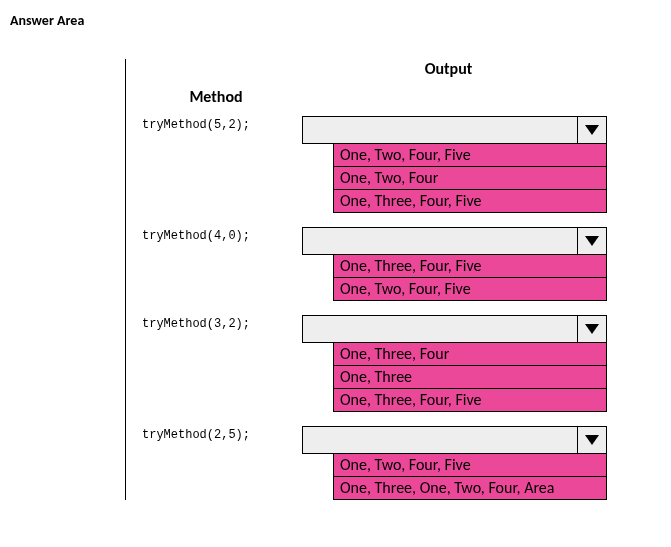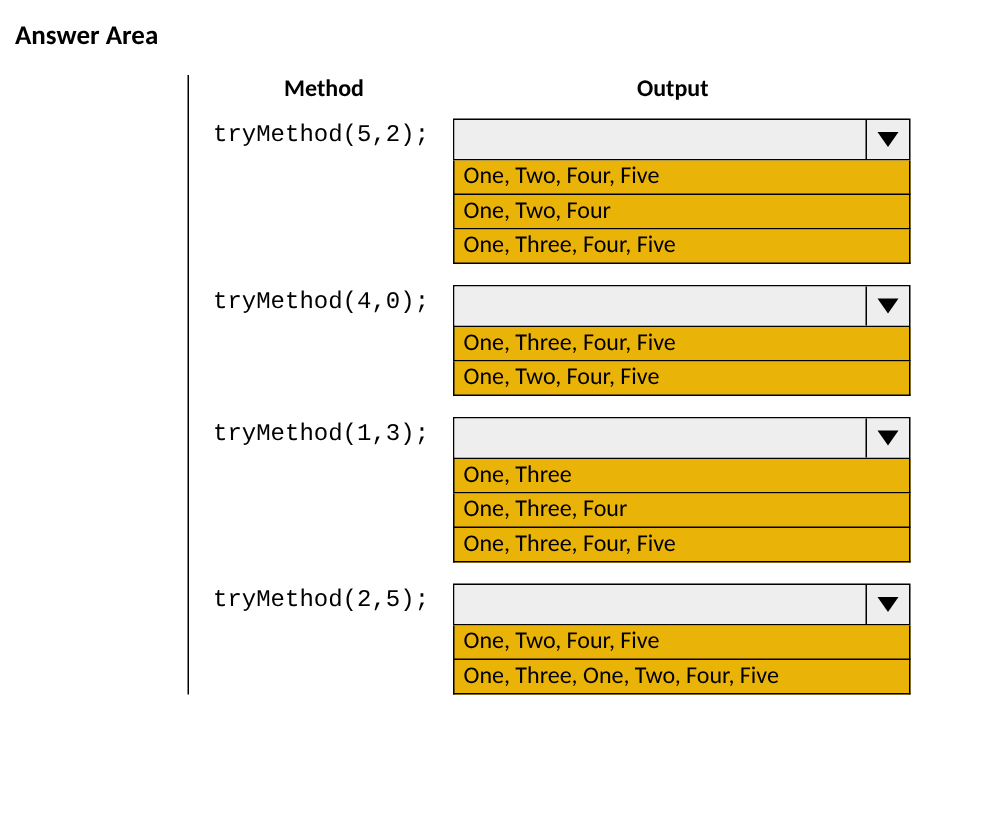--- a/index.html
+++ b/index.html
@@ -5,22 +5,22 @@
   body {
     font-family: Calibri, Arial, sans-serif;
     font-size: 16px;
     margin: 0;
     padding: 12px 10px;
     color: #000;
     background: #fff;
   }
   .title {
     font-weight: bold;
-    font-size: 18px;
-    margin-bottom: 16px;
+    font-size: 14px;
+    margin-bottom: 30px;
   }
   .content {
     display: flex;
   }
   .divider {
     border-left: 1px solid #000;
     margin-left: 115px;
     margin-right: 0;
     align-self: stretch;
   }
@@ -28,35 +28,36 @@
     padding-left: 10px;
   }
   .header-row {
     display: flex;
     margin-bottom: 10px;
   }
   .method-head {
     width: 160px;
     text-align: center;
     font-weight: bold;
+    margin-top: 28px;
   }
   .output-head {
     width: 305px;
     text-align: center;
     font-weight: bold;
   }
   .row {
     display: flex;
     align-items: flex-start;
     margin-bottom: 14px;
   }
   .method-cell {
     width: 160px;
     font-family: "Courier New", monospace;
-    font-size: 16px;
+    font-size: 12px;
     padding-top: 2px;
     padding-left: 6px;
   }
   .output-block {
     width: 305px;
   }
   .select-box {
     display: flex;
     border: 1px solid #000;
     height: 26px;
@@ -78,23 +79,24 @@
     width: 0;
     height: 0;
     border-left: 7px solid transparent;
     border-right: 7px solid transparent;
     border-top: 10px solid #000;
   }
   .option {
     border: 1px solid #000;
     border-top: none;
     padding: 1px 6px;
-    background: #eab308;
+    background: #ec4899;
     min-height: 20px;
     line-height: 20px;
+    margin-left: 31px;
   }
 </style>
 </head>
 <body>
 
 <div class="title">Answer Area</div>
 
 <div class="content">
   <div class="divider"></div>
   <div class="grid">
@@ -127,42 +129,42 @@
           <div class="select-button">
             <div class="triangle"></div>
           </div>
         </div>
         <div class="option">One, Three, Four, Five</div>
         <div class="option">One, Two, Four, Five</div>
       </div>
     </div>
 
     <div class="row">
-      <div class="method-cell">tryMethod(1,3);</div>
+      <div class="method-cell">tryMethod(3,2);</div>
       <div class="output-block">
         <div class="select-box">
           <div class="select-input"></div>
           <div class="select-button">
             <div class="triangle"></div>
           </div>
         </div>
+        <div class="option">One, Three, Four</div>
         <div class="option">One, Three</div>
-        <div class="option">One, Three, Four</div>
         <div class="option">One, Three, Four, Five</div>
       </div>
     </div>
 
     <div class="row" style="margin-bottom:0;">
       <div class="method-cell">tryMethod(2,5);</div>
       <div class="output-block">
         <div class="select-box">
           <div class="select-input"></div>
           <div class="select-button">
             <div class="triangle"></div>
           </div>
         </div>
         <div class="option">One, Two, Four, Five</div>
-        <div class="option">One, Three, One, Two, Four, Five</div>
+        <div class="option">One, Three, One, Two, Four, Area</div>
       </div>
     </div>
 
   </div>
 </div>
 
 </body></html>

